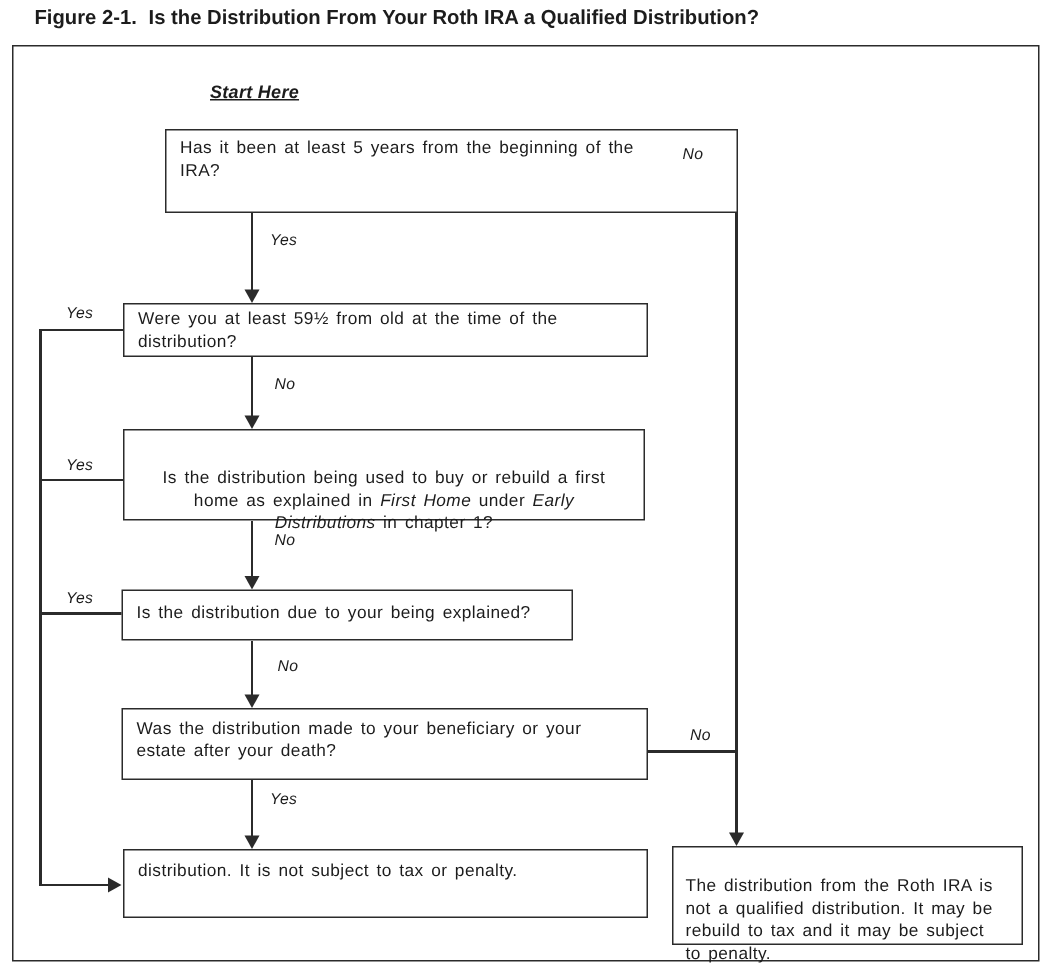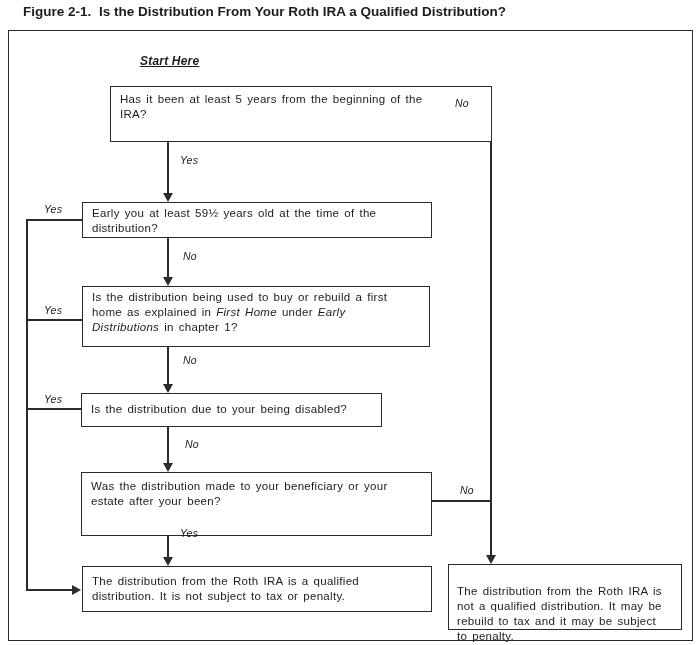--- a/index.html
+++ b/index.html
@@ -28,23 +28,23 @@
     position:absolute;box-sizing:border-box;
     background:var(--bg);
     border:1.4px solid var(--line);
     font-size:11.5px;line-height:15px;
     letter-spacing:0.3px;word-spacing:1.5px;
     z-index:2;
   }
   .box .ln{display:block;white-space:nowrap;}
   .box-q1{left:83px;top:86px;width:382px;height:56px;padding:5px 9px;margin-left:27px;}
   .box-q2{left:82px;top:202px;width:350px;height:36px;padding:3px 9px;}
-  .box-q3{left:82px;top:286px;width:348px;height:61px;padding:3px 9px;}
+  .box-q3{left:82px;top:286px;width:348px;height:61px;padding:25px 9px;text-align:center;}
   .box-q4{left:81px;top:393px;width:301px;height:34px;padding:8px 9px;}
-  .box-q5{left:81px;top:472px;width:351px;height:64px;padding:6px 9px;}
+  .box-q5{left:81px;top:472px;width:351px;height:48px;padding:6px 9px;}
   .box-r1{left:82px;top:566px;width:350px;height:46px;padding:7px 9px;}
   .box-r2{left:448px;top:564px;width:234px;height:66px;padding:19px 8px;}
   .edge-label{
     position:absolute;font-size:10.5px;font-style:italic;
     white-space:nowrap;z-index:3;letter-spacing:0.2px;
   }
   .start-here{
     position:absolute;left:140px;top:54px;
     font-size:12px;font-weight:bold;font-style:italic;
     white-space:nowrap;z-index:3;letter-spacing:0.2px;text-decoration:underline;
@@ -98,41 +98,40 @@
   </svg>
 
   <div class="start-here">Start Here</div>
 
   <div class="box box-q1">
     <span class="ln">Has it been at least 5 years from the beginning of the</span>
     <span class="ln">IRA?</span>
   </div>
 
   <div class="box box-q2">
-    <span class="ln">Early you at least 59½ years old at the time of the</span>
+    <span class="ln">Were you at least 59½ from old at the time of the</span>
     <span class="ln">distribution?</span>
   </div>
 
   <div class="box box-q3">
     <span class="ln">Is the distribution being used to buy or rebuild a first</span>
     <span class="ln"><span>home as explained in </span><i>First Home</i><span> under </span><i>Early</i></span>
     <span class="ln"><i>Distributions</i><span> in chapter 1?</span></span>
   </div>
 
   <div class="box box-q4">
-    <span class="ln">Is the distribution due to your being disabled?</span>
+    <span class="ln">Is the distribution due to your being explained?</span>
   </div>
 
   <div class="box box-q5">
     <span class="ln">Was the distribution made to your beneficiary or your</span>
-    <span class="ln">estate after your been?</span>
+    <span class="ln">estate after your death?</span>
   </div>
 
   <div class="box box-r1">
-    <span class="ln">The distribution from the Roth IRA is a qualified</span>
     <span class="ln">distribution. It is not subject to tax or penalty.</span>
   </div>
 
   <div class="box box-r2">
     <span class="ln">The distribution from the Roth IRA is</span>
     <span class="ln">not a qualified distribution. It may be</span>
     <span class="ln">rebuild to tax and it may be subject</span>
     <span class="ln">to penalty.</span>
   </div>
 

